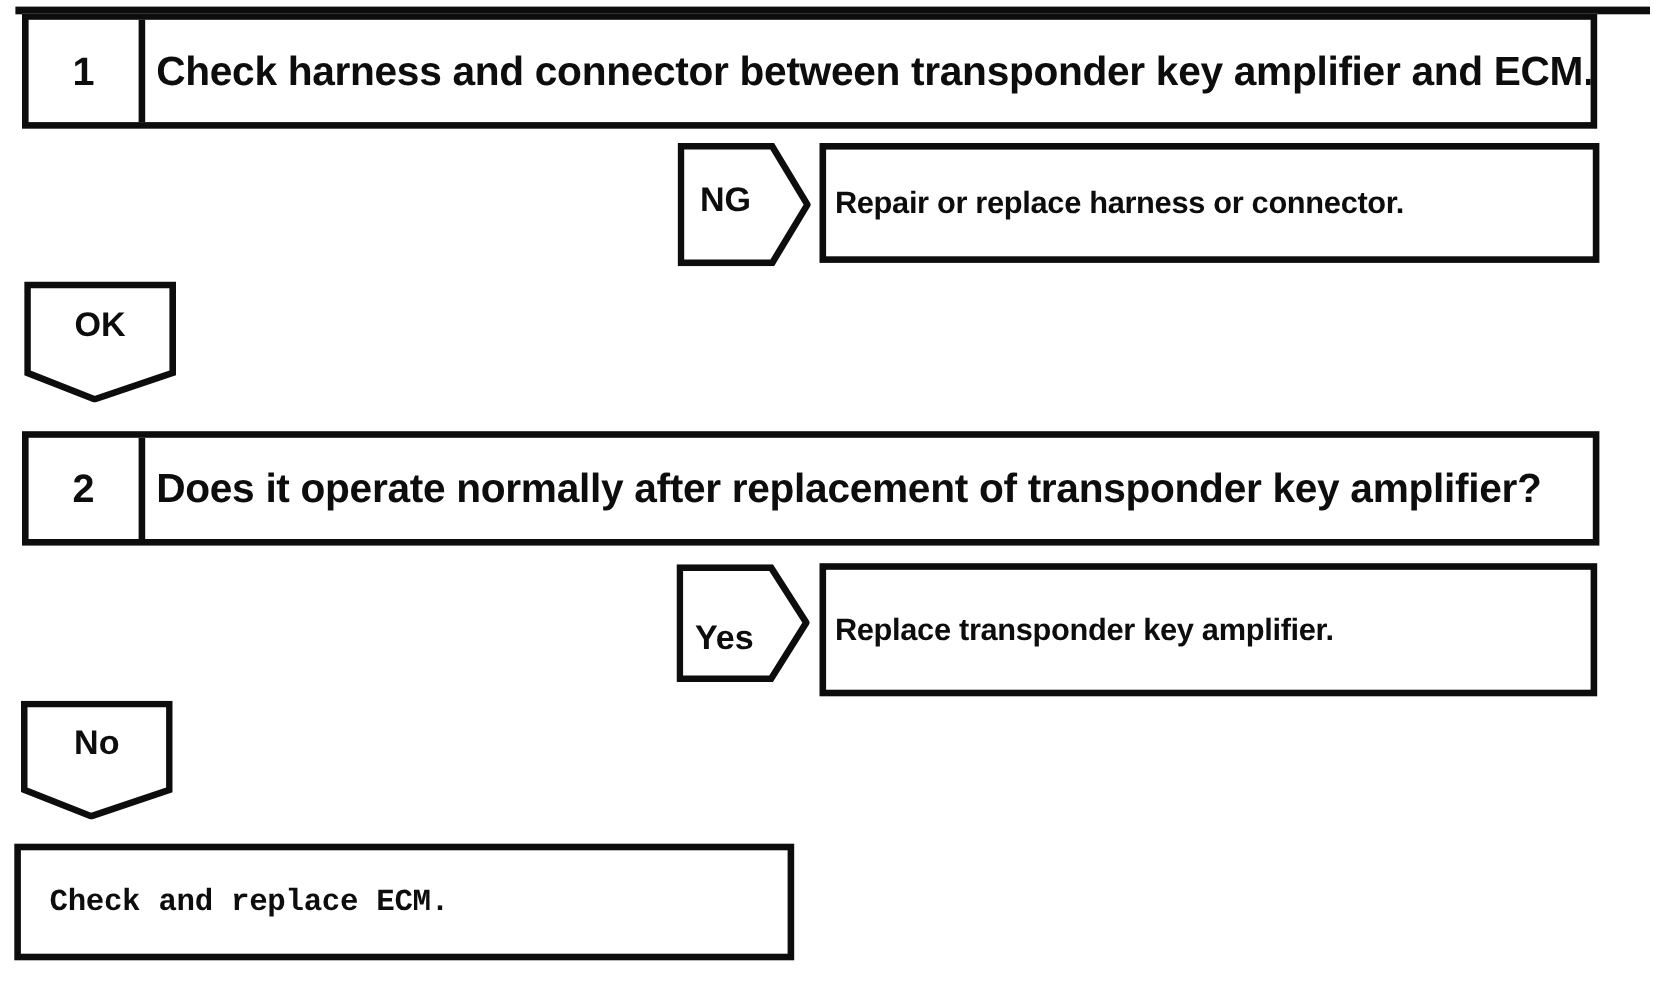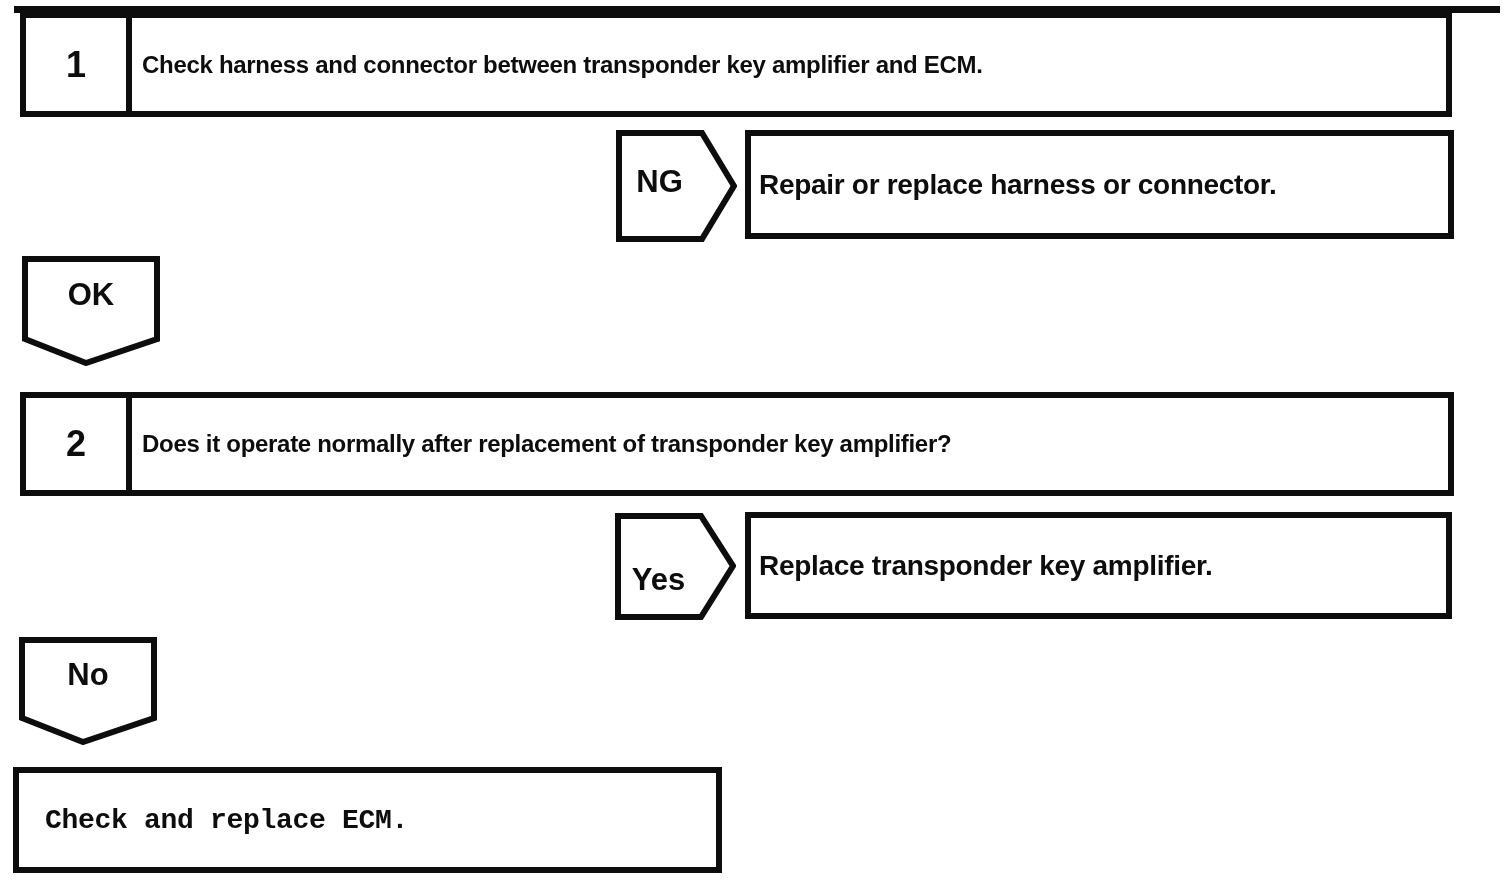--- a/index.html
+++ b/index.html
@@ -28,21 +28,21 @@
   .qnum {
     flex:0 0 106px;
     border-right:6px solid var(--ink);
     display:flex; align-items:center; justify-content:center;
     font-size:36px;
   }
   .qtext {
     flex:1 1 auto;
     display:flex; align-items:center;
     padding-left:10px; padding-right:14px;
-    font-size:24px; letter-spacing:-0.3px;
+    font-size:37px; letter-spacing:-0.3px;
     white-space:nowrap; overflow:hidden;
   }
   
   .abox {
     position:absolute;
     border:6px solid var(--ink);
     background:var(--bg);
     display:flex; align-items:center;
     padding-left:8px; padding-right:8px;
     font-size:28px; letter-spacing:-0.3px;
@@ -97,21 +97,21 @@
     <div class="qtext">Does it operate normally after replacement of transponder key amplifier?</div>
   </div>
 
   <div class="pent" style="left:615px; top:513px; width:121px; height:133px;">
     <svg width="121" height="107" viewBox="0 0 121 107">
       <polygon points="3,3 86,3 118,53 86,104 3,104" fill="var(--bg)" stroke="var(--ink)" stroke-width="6" stroke-linejoin="miter"></polygon>
     </svg>
     <span class="pent-right-label">Yes</span>
   </div>
 
-  <div class="abox" style="left:745px; top:512px; width:707px; height:107px;">
+  <div class="abox" style="left:745px; top:512px; width:707px; height:121px;">
     <span>Replace transponder key amplifier.</span>
   </div>
 
   <div class="pent" style="left:19px; top:637px; width:138px; height:108px;">
     <svg width="138" height="108" viewBox="0 0 138 108">
       <polygon points="3,3 135,3 135,81 64,105 3,81" fill="var(--bg)" stroke="var(--ink)" stroke-width="6" stroke-linejoin="miter"></polygon>
     </svg>
     <span class="pent-down-label">No</span>
   </div>
 

